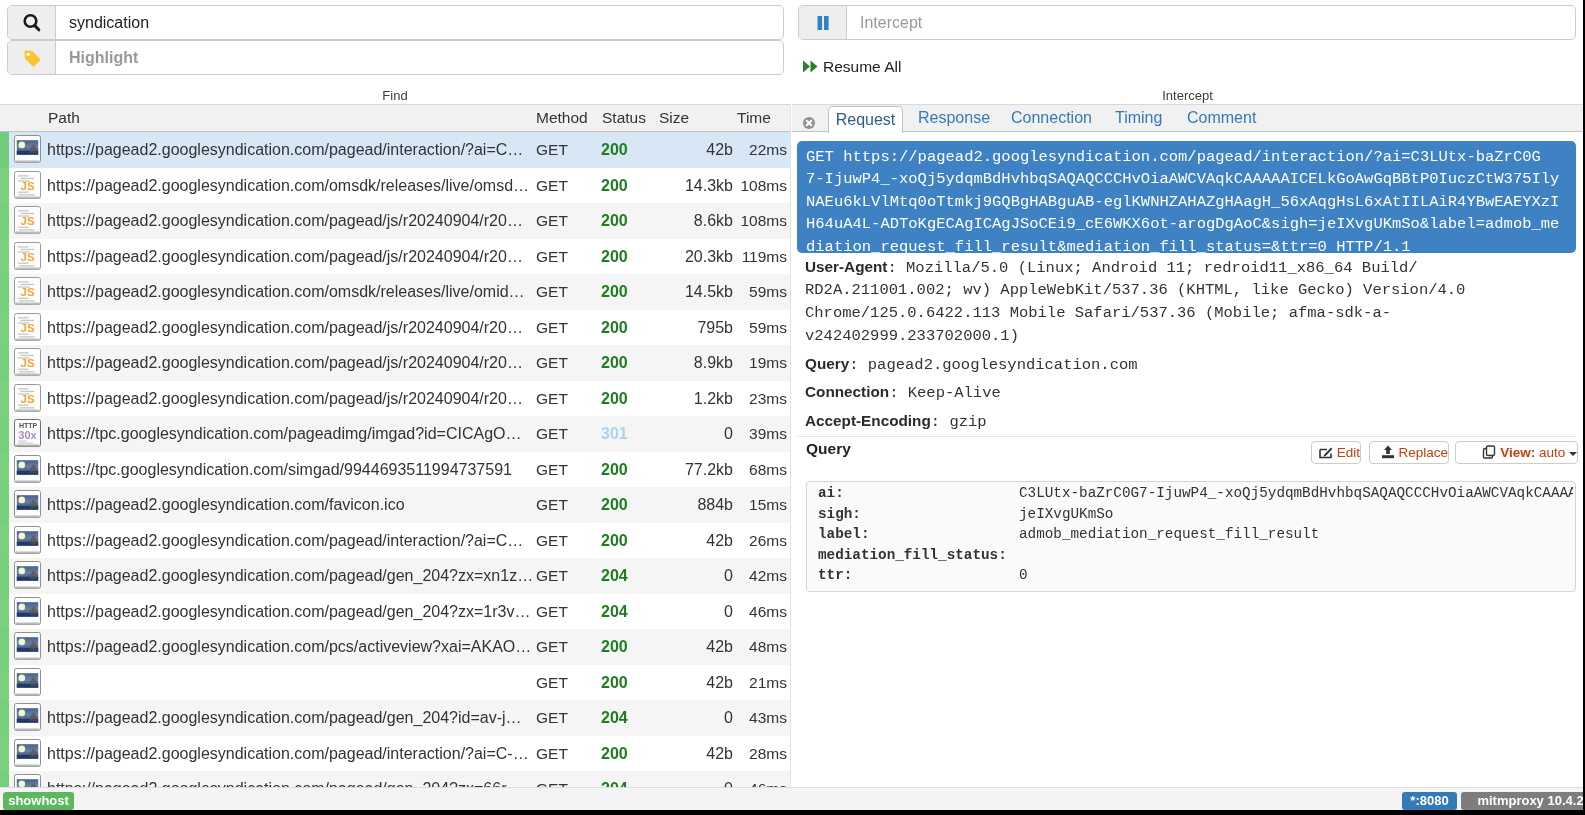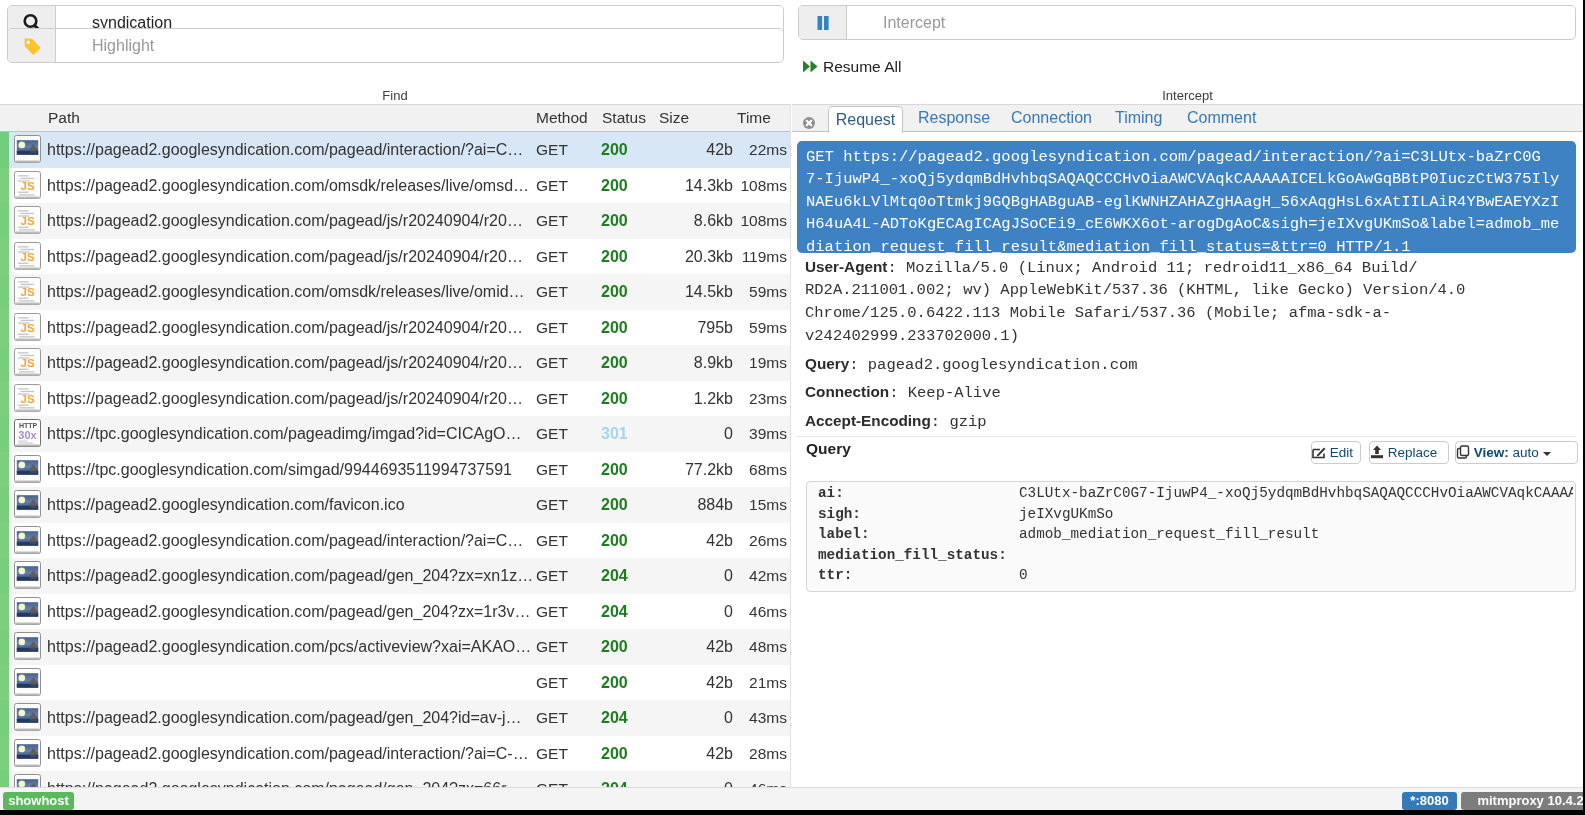--- a/index.html
+++ b/index.html
@@ -1,21 +1,21 @@
 <!DOCTYPE html>
 <html><head>
 <meta charset="utf-8">
 <style>
   * { margin:0; padding:0; box-sizing:border-box; }
   html,body { width:1585px; height:815px; overflow:hidden; background:#fff;
     font-family:"Liberation Sans", sans-serif; color:#333; }
   .abs { position:absolute; }
 
   
-  .igroup { position:absolute; height:35px; border:1px solid #ccc; border-radius:5px; background:#fff; display:flex;gap:23px; }
+  .igroup { position:absolute; height:35px; border:1px solid #ccc; border-radius:5px; background:#fff; display:flex; }
   .iaddon { width:48px; background:#eee; border-right:1px solid #ccc; border-radius:4px 0 0 4px;
             display:flex; align-items:center; justify-content:center; }
   .ifield { flex:1; font-size:16px; line-height:33px; padding-left:13px; color:#333; }
   .ph { color:#999; }
 
   .seclabel { position:absolute; text-align:center; font-size:13px; color:#3c3c3c; }
 
   
   .bar { position:absolute; top:104px; height:28px; background:#f1f1f1;
          border-top:1px solid #d8d8d8; border-bottom:1px solid #c3c3c3; }
@@ -45,21 +45,21 @@
       border-radius:5px; padding:5px 0 0 9px; }
   #reqline div { font-family:"Liberation Mono", monospace; font-size:15.5px; line-height:22.4px;
       color:#fff; white-space:pre; }
   #headers { position:absolute; left:805px; top:255.5px; width:770px; }
   #headers .hline { font-family:"Liberation Mono", monospace; font-size:15.5px; line-height:22.8px;
       color:#333; white-space:pre; }
   #headers .hname { font-family:"Liberation Sans", sans-serif; font-weight:bold; color:#2b2b2b; font-size:15.3px; }
   #headers .gap { height:5px; }
 
   .btn { position:absolute; top:441px; height:23px; border:1px solid #ccc; border-radius:4px;
-      background:#fff; font-size:13.5px; color:#0c4a6e; line-height:21px; text-align:left; }
+      background:#fff; font-size:13.5px; color:#c2410c; line-height:21px; text-align:right; }
 
   #kvbox { position:absolute; left:806px; top:481px; width:770px; height:111px; background:#fafafa;
       border:1px solid #d5d5d5; border-radius:4px; padding-top:1px; overflow:hidden; }
   .kvrow { position:relative; height:20.5px; }
   .kvk { position:absolute; left:11px; font-family:"Liberation Mono", monospace; font-size:14.3px;
       font-weight:bold; line-height:20.5px; white-space:pre; }
   .kvv { position:absolute; left:212px; right:2px; font-family:"Liberation Mono", monospace;
       font-size:14.3px; line-height:20.5px; white-space:pre; overflow:hidden; }
 
   #footer { position:absolute; left:0; top:787px; width:1585px; height:23px; background:#f4f4f4;
@@ -73,21 +73,21 @@
 
   <div class="igroup" style="left:7px; top:5px; width:777px;">
     <div class="iaddon">
       <svg width="22" height="22" viewBox="0 0 22 22">
           <circle cx="9.5" cy="9" r="5.8" fill="none" stroke="#1a1a1a" stroke-width="2.6"></circle>
           <line x1="13.8" y1="13.6" x2="17.8" y2="17.8" stroke="#1a1a1a" stroke-width="3" stroke-linecap="round"></line>
         </svg>
     </div>
     <div class="ifield" style="color:#222;">syndication</div>
   </div>
-  <div class="igroup" style="left:7px; top:28px; width:777px;">
+  <div class="igroup" style="left:7px; top:40px; width:777px;font-weight:bold;">
     <div class="iaddon">
       <svg width="22" height="22" viewBox="0 0 22 22">
           <path d="M3.5 3.5 L11 3.8 L18.6 11.5 A1.8 1.8 0 0 1 18.6 14 L13.6 19 A1.8 1.8 0 0 1 11.2 19 L3.8 11.3 Z" fill="#fdc431"></path>
           <circle cx="7.2" cy="7.4" r="1.7" fill="#fff"></circle>
         </svg>
     </div>
     <div class="ifield ph">Highlight</div>
   </div>
   <div class="seclabel" style="left:0; top:88px; width:790px;">Find</div>
 

